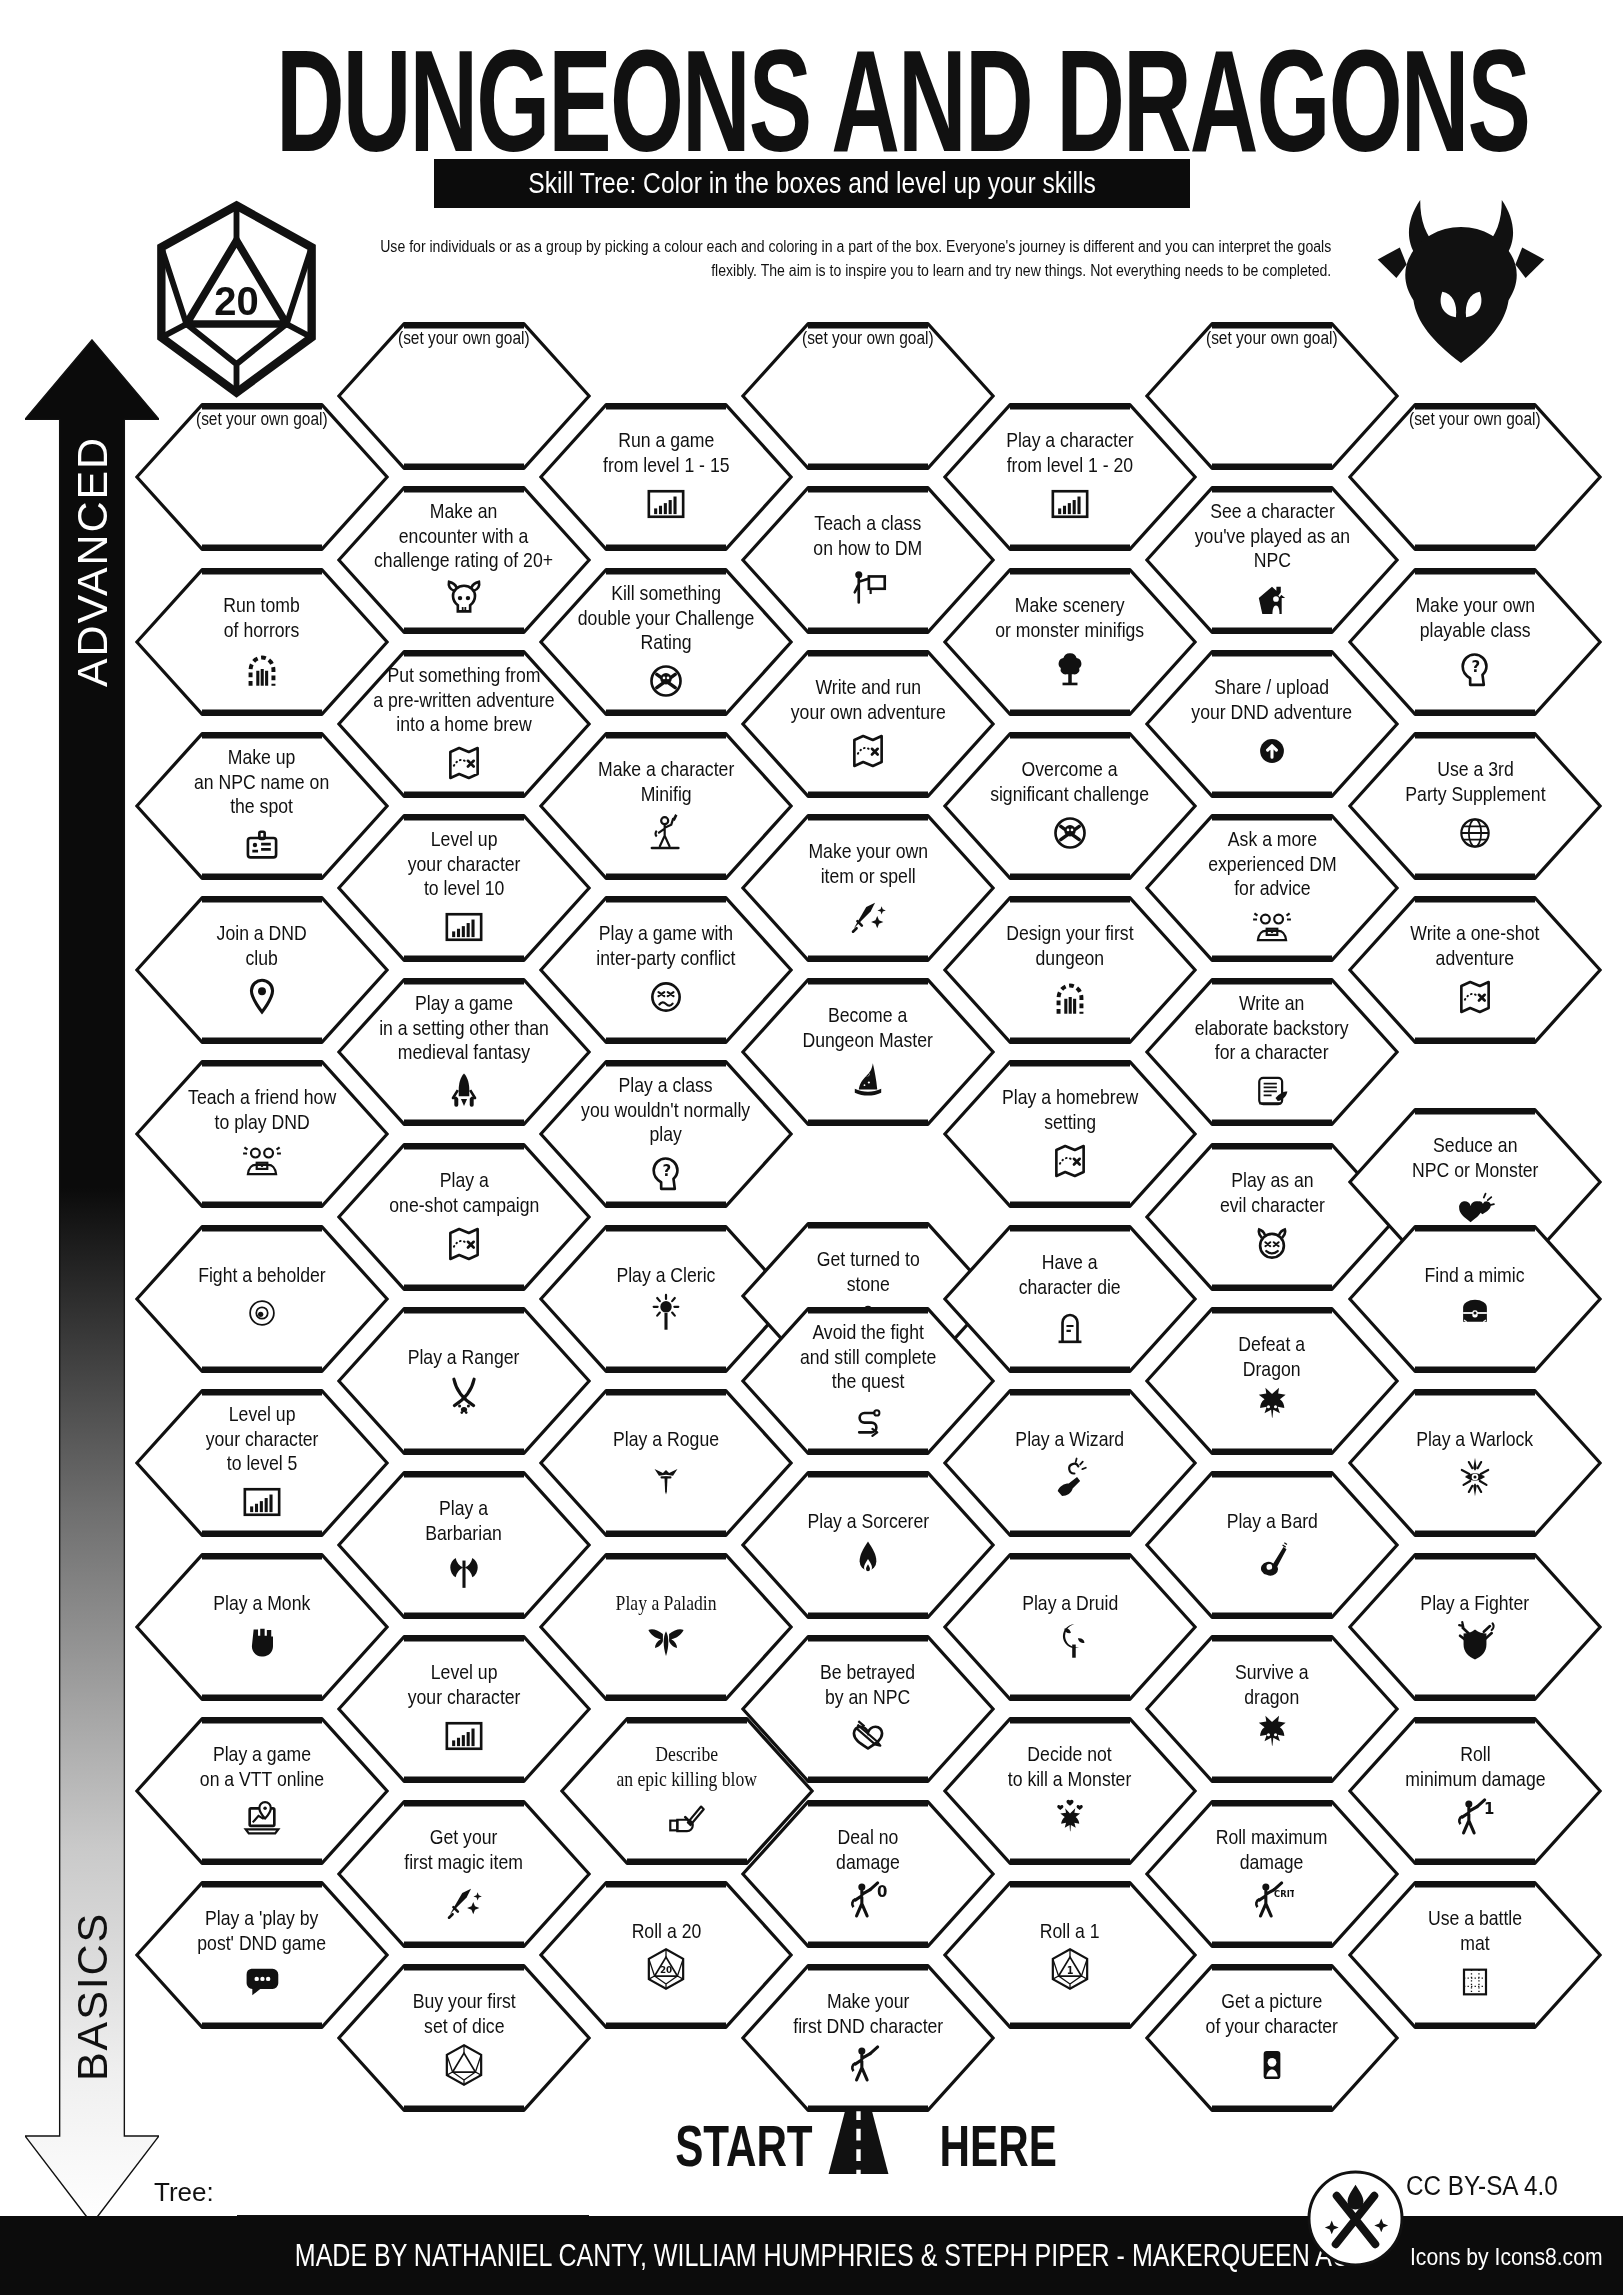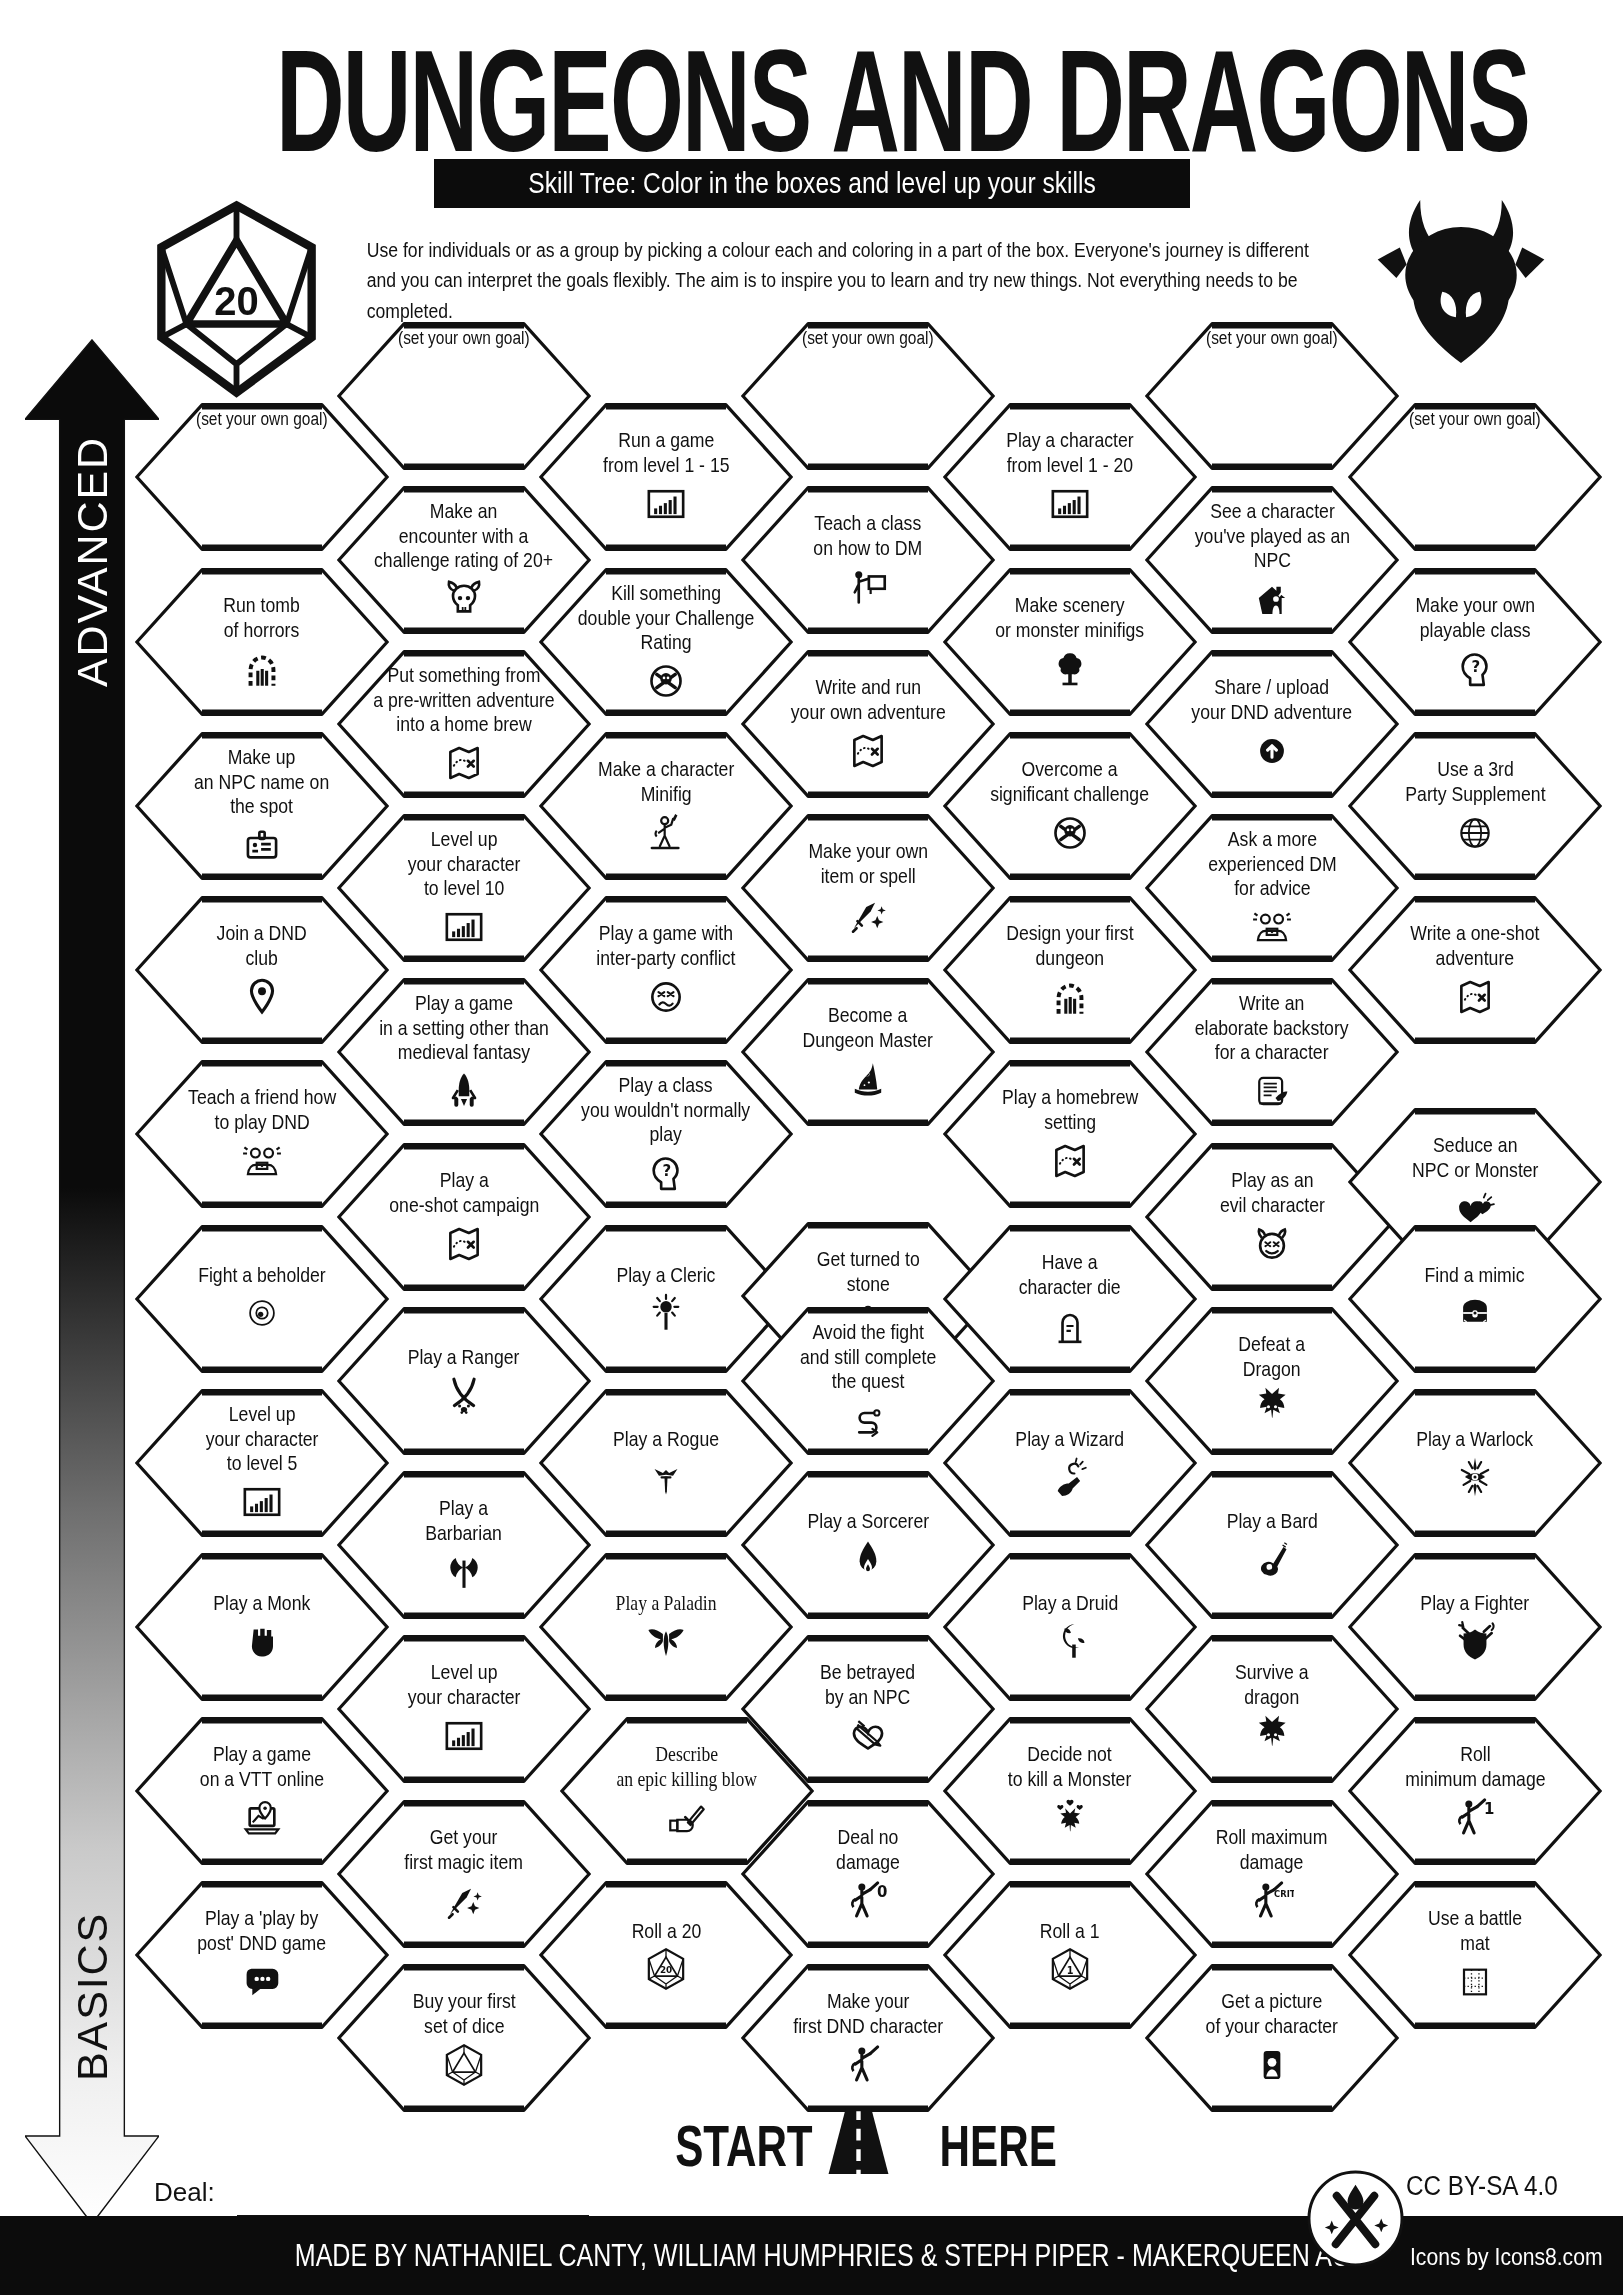--- a/index.html
+++ b/index.html
@@ -14,22 +14,22 @@
     position:absolute;top:18.5px;left:0;width:100%;text-align:center;
     font-size:144px;font-weight:bold;letter-spacing:-2.8px;white-space:nowrap;
     transform:scaleX(0.66);transform-origin:50% 50%;
   }
   .subtitle-bar{
     position:absolute;top:159px;left:50%;transform:translateX(-50%);
     background:#0c0c0c;color:#fff;padding:7.4px 32px;white-space:nowrap;
   }
   .subtitle-bar span{display:inline-block;font-size:30px;transform:scaleX(0.82);transform-origin:center;}
   .description{
-    position:absolute;top:235px;left:301px;width:1096px;text-align:left;
-    font-size:20px;line-height:1.52;
+    position:absolute;top:235px;left:301px;width:1096px;text-align:right;
+    font-size:16px;line-height:1.52;
   }
   .description span{display:inline-block;transform:scaleX(0.88);transform-origin:center;}
   
   .vlabel{
     position:absolute;left:25.4px;width:134px;display:flex;align-items:center;justify-content:center;
     writing-mode:vertical-rl;transform:rotate(180deg);
     font-size:43px;font-weight:500;letter-spacing:1.9px;
   }
   
   .hex{position:absolute;width:254px;height:148px;}
@@ -1426,21 +1426,21 @@
 
 <div class="start-word" style="left:651px;top:2113px;">START</div>
 <div class="road">
   <svg viewBox="0 0 100 100">
     <path d="M33 4 h34 l24 92 h-82 z" fill="#111"></path>
     <path d="M50 10 v12 M50 34 v16 M50 62 v16 M50 90 v6" stroke="#fff" stroke-width="6"></path>
   </svg>
 </div>
 <div class="start-word" style="left:919px;top:2113px;">HERE</div>
 
-<span class="name-label">Deal:</span>
+<span class="name-label">Tree:</span>
 <div class="name-line"></div>
 
 <div class="license">CC BY-SA 4.0</div>
 <div class="footer-bar"></div>
 <div class="credits">MADE BY NATHANIEL CANTY, WILLIAM HUMPHRIES &amp; STEPH PIPER  -  MAKERQUEEN AU</div>
 <div class="icons-credit">Icons by Icons8.com</div>
 
 <div class="badge">
   <svg viewBox="0 0 100 100">
     <circle cx="50" cy="50" r="47" fill="#fff" stroke="#111" stroke-width="3"></circle>

